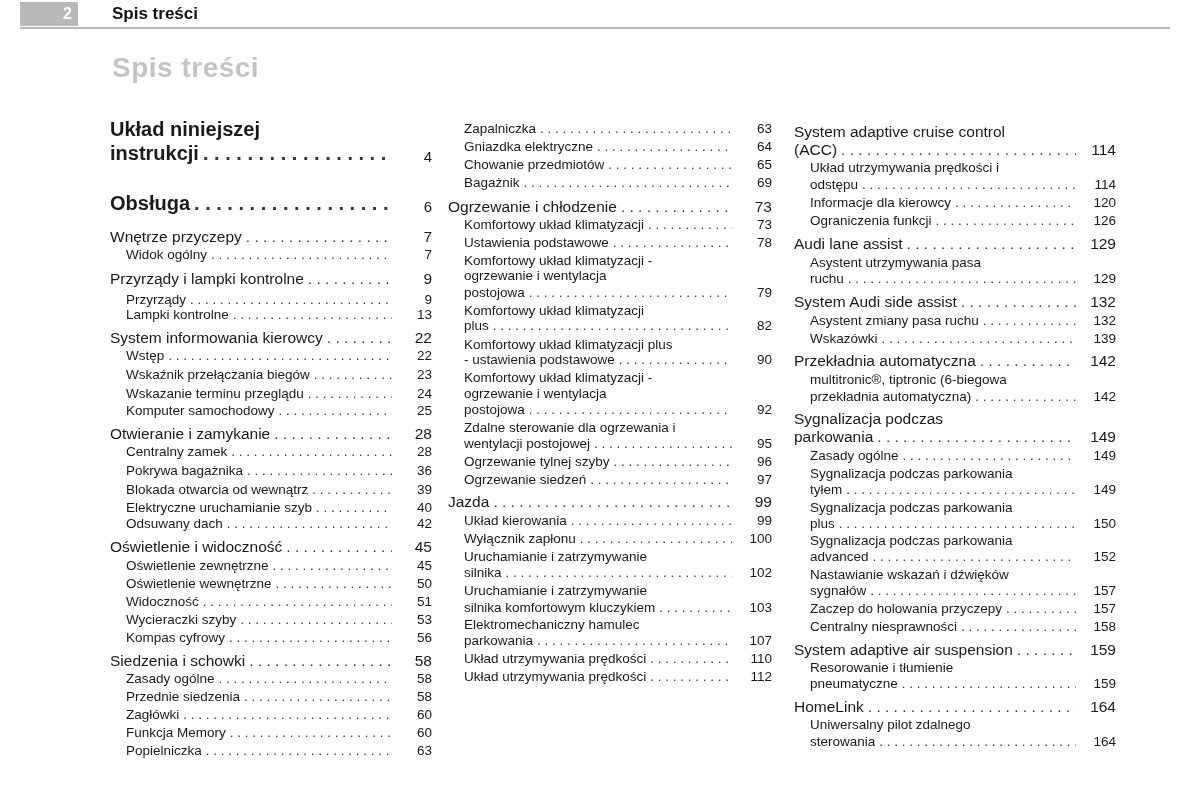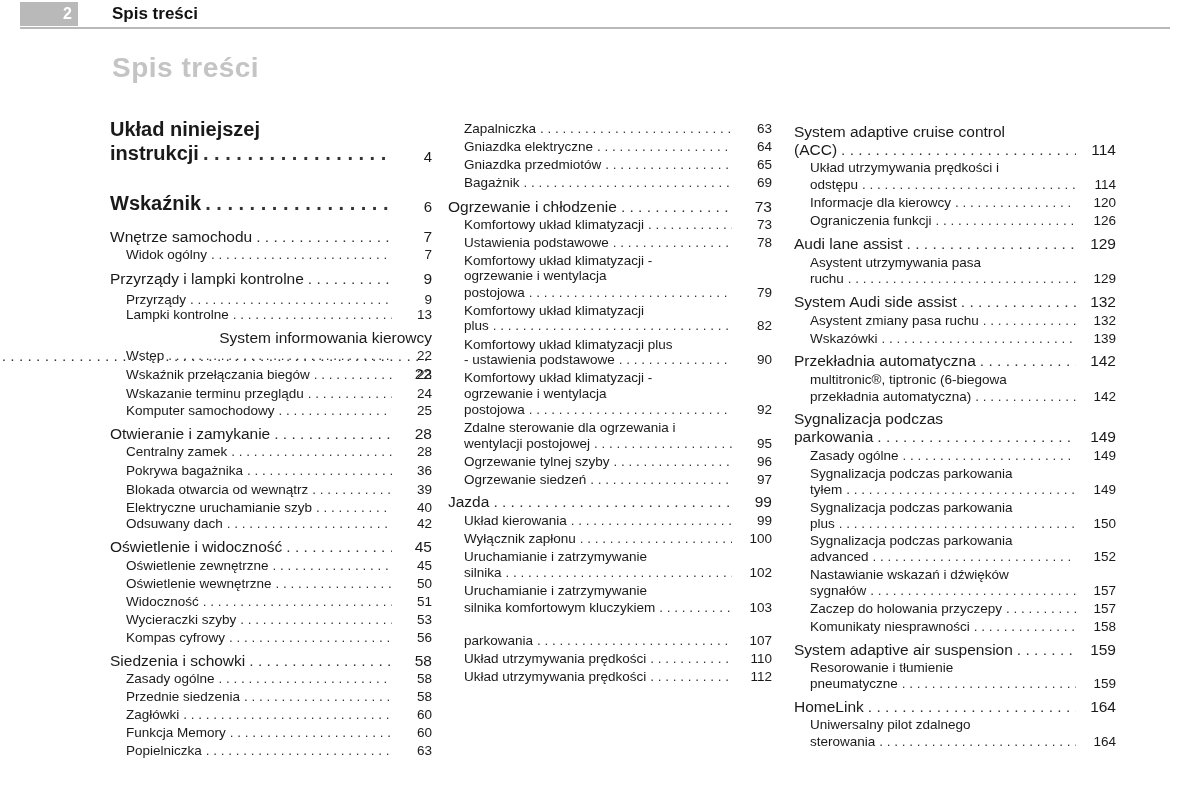--- a/index.html
+++ b/index.html
@@ -51,26 +51,26 @@
 <div class="col" id="col0" style="left:110px; width:322px; top:0; height:795px;">
     <div class="row h1 nopg" style="top: 118px;">
       <span class="txt">Układ niniejszej</span>
     </div>
     <div class="row h1" style="top: 142px;">
       <span class="txt">instrukcji</span>
       <span class="dots"></span>
       <span class="pg">4</span>
     </div>
     <div class="row h1" style="top: 192px;">
-      <span class="txt">Wskaźnik</span>
+      <span class="txt">Obsługa</span>
       <span class="dots"></span>
       <span class="pg">6</span>
     </div>
     <div class="row l1" style="top: 228px;">
-      <span class="txt">Wnętrze samochodu</span>
+      <span class="txt">Wnętrze przyczepy</span>
       <span class="dots"></span>
       <span class="pg">7</span>
     </div>
     <div class="row l2" style="top: 247px;">
       <span class="txt">Widok ogólny</span>
       <span class="dots"></span>
       <span class="pg">7</span>
     </div>
     <div class="row l1" style="top: 270px;">
       <span class="txt">Przyrządy i lampki kontrolne</span>
@@ -80,21 +80,21 @@
     <div class="row l2" style="top: 292px;">
       <span class="txt">Przyrządy</span>
       <span class="dots"></span>
       <span class="pg">9</span>
     </div>
     <div class="row l2" style="top: 307px;">
       <span class="txt">Lampki kontrolne</span>
       <span class="dots"></span>
       <span class="pg">13</span>
     </div>
-    <div class="row l1" style="top: 329px; flex-direction: column;">
+    <div class="row l1" style="top: 329px;">
       <span class="txt">System informowania kierowcy</span>
       <span class="dots"></span>
       <span class="pg">22</span>
     </div>
     <div class="row l2" style="top: 348px;">
       <span class="txt">Wstęp</span>
       <span class="dots"></span>
       <span class="pg">22</span>
     </div>
     <div class="row l2" style="top: 367px;">
@@ -208,21 +208,21 @@
       <span class="txt">Zapalniczka</span>
       <span class="dots"></span>
       <span class="pg">63</span>
     </div>
     <div class="row l2" style="top: 139px;">
       <span class="txt">Gniazdka elektryczne</span>
       <span class="dots"></span>
       <span class="pg">64</span>
     </div>
     <div class="row l2" style="top: 157px;">
-      <span class="txt">Gniazdka przedmiotów</span>
+      <span class="txt">Chowanie przedmiotów</span>
       <span class="dots"></span>
       <span class="pg">65</span>
     </div>
     <div class="row l2" style="top: 175px;">
       <span class="txt">Bagażnik</span>
       <span class="dots"></span>
       <span class="pg">69</span>
     </div>
     <div class="row l1" style="top: 198px;">
       <span class="txt">Ogrzewanie i chłodzenie</span>
@@ -318,20 +318,23 @@
       <span class="dots"></span>
       <span class="pg">102</span>
     </div>
     <div class="row l2 nopg" style="top: 583px;">
       <span class="txt">Uruchamianie i zatrzymywanie</span>
     </div>
     <div class="row l2" style="top: 600px;">
       <span class="txt">silnika komfortowym kluczykiem</span>
       <span class="dots"></span>
       <span class="pg">103</span>
+    </div>
+    <div class="row l2 nopg" style="top: 617px;">
+      <span class="txt">Elektromechaniczny hamulec</span>
     </div>
     <div class="row l2" style="top: 633px;">
       <span class="txt">parkowania</span>
       <span class="dots"></span>
       <span class="pg">107</span>
     </div>
     <div class="row l2" style="top: 651px;">
       <span class="txt">Układ utrzymywania prędkości</span>
       <span class="dots"></span>
       <span class="pg">110</span>
@@ -454,21 +457,21 @@
       <span class="txt">sygnałów</span>
       <span class="dots"></span>
       <span class="pg">157</span>
     </div>
     <div class="row l2" style="top: 601px;">
       <span class="txt">Zaczep do holowania przyczepy</span>
       <span class="dots"></span>
       <span class="pg">157</span>
     </div>
     <div class="row l2" style="top: 619px;">
-      <span class="txt">Komunikaty niesprawności</span>
+      <span class="txt">Centralny niesprawności</span>
       <span class="dots"></span>
       <span class="pg">158</span>
     </div>
     <div class="row l1" style="top: 641px;">
       <span class="txt">System adaptive air suspension</span>
       <span class="dots"></span>
       <span class="pg">159</span>
     </div>
     <div class="row l2 nopg" style="top: 660px;">
       <span class="txt">Resorowanie i tłumienie</span>

